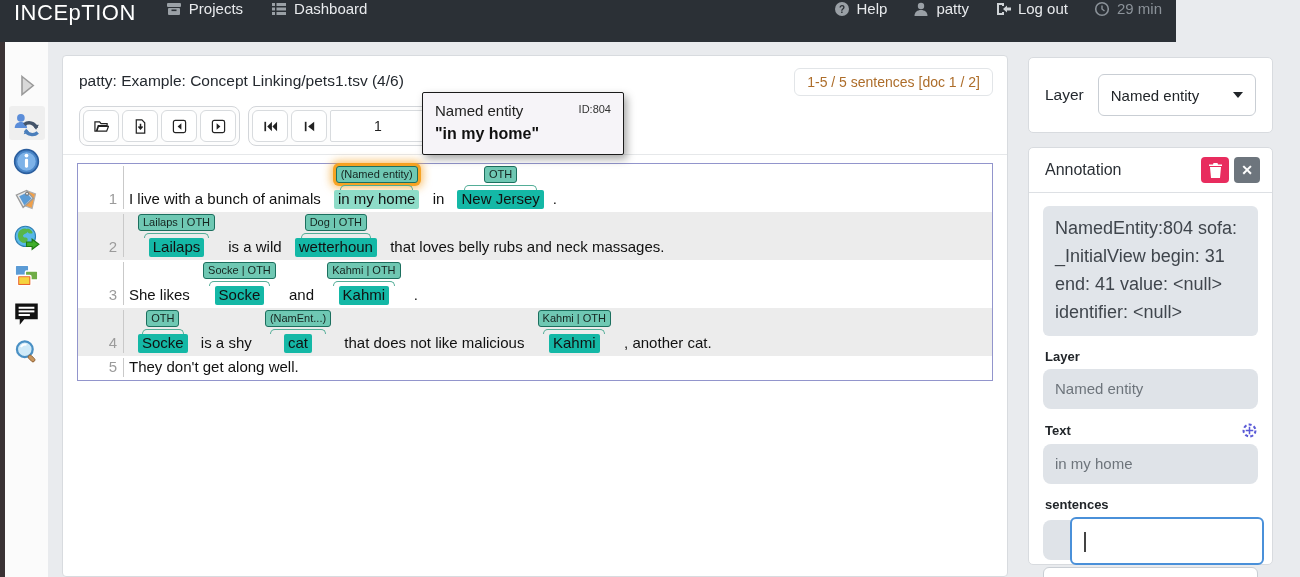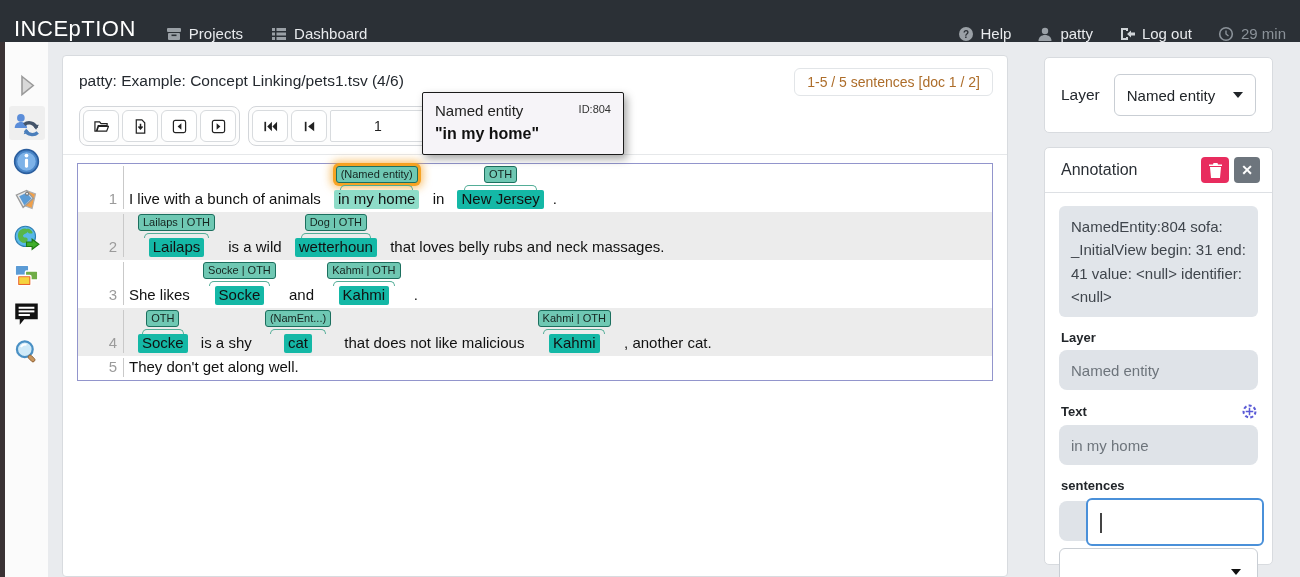--- a/index.html
+++ b/index.html
@@ -1,19 +1,19 @@
 <!DOCTYPE html>
 <html><head>
 <meta charset="utf-8">
 <style>
   * { margin:0; padding:0; box-sizing:border-box; }
   html,body { width:1300px; height:577px; font-family:"Liberation Sans", sans-serif; background:#e9ebee; overflow:hidden; position:relative; }
 
   
-  .topbar { position:absolute; left:0; top:0; width:1300px; height:42px; background:#2b3036; display:flex; align-items:flex-end; color:#e8eaed; z-index:50; }
+  .topbar { position:absolute; left:0; top:0; width:1176px; height:42px; background:#2b3036; display:flex; align-items:flex-start; color:#e8eaed; z-index:50; }
   .brand { font-size:22px; color:#ffffff; padding:0 16px 0 14px; letter-spacing:.5px; }
   .nav-item { display:flex; align-items:center; gap:7px; font-size:15px; margin:0 14px; cursor:pointer; }
   .topbar-right { margin-left:auto; display:flex; align-items:center; gap:26px; padding-right:14px; }
   .topbar-right .nav-item { margin:0; }
   .muted { color:#8b9299; }
   .ticon { width:16px; height:16px; display:inline-block; }
 
   
   .left-rail { position:absolute; left:0; top:42px; width:48px; height:535px; background:#fbfbfb; border-left:5px solid #3a3234; }
   .rail-btn { width:36px; height:34px; margin:4px auto 4px; display:flex; align-items:center; justify-content:center; border-radius:3px; cursor:pointer; }
@@ -50,34 +50,34 @@
 
   
   .tooltip { position:absolute; left:422px; top:92px; width:202px; background:#f6f4f8; border:1px solid #1a1a1a; border-radius:2px; box-shadow:3px 4px 8px rgba(0,0,0,.35); padding:9px 12px 11px 12px; z-index:60; }
   .tt-row1 { display:flex; align-items:flex-start; }
   .tt-layer { font-size:15px; color:#222; }
   .tt-id { margin-left:auto; font-family:Liberation Sans, sans-serif; font-size:11px; color:#333; padding-top:1px; }
   .tt-text { font-size:16px; font-weight:bold; color:#111; margin-top:6px; }
 
   
   .right-col { position:absolute; left:1028px; top:57px; width:245px; }
-  .panel { background:#ffffff; border:1px solid #d8dbdf; border-radius:5px;margin-left:16px; }
+  .panel { background:#ffffff; border:1px solid #d8dbdf; border-radius:5px; }
   .layer-panel { height:76px; display:flex; align-items:center; padding:0 16px; gap:14px; }
   .layer-label { font-size:15.5px; color:#24292f; }
   .layer-select { flex:1; height:42px; border:1px solid #c9ced4; border-radius:6px; display:flex; align-items:center; padding:0 12px; font-size:15px; color:#212529; cursor:pointer; background:#fff; }
   .caret-down { width:0; height:0; border-left:5px solid transparent; border-right:5px solid transparent; border-top:6px solid #212529; margin-left:auto; }
 
   .ann-panel { margin-top:14px; height:418px; }
   .ann-header { display:flex; align-items:center; padding:9px 12px 9px 16px; border-bottom:1px solid #dde0e4; }
   .ann-title { font-size:16px; color:#2b3036; }
   .hdr-btns { margin-left:auto; display:flex; gap:5px; }
   .btn-trash { width:28px; height:26px; background:#e82c5e; border:none; border-radius:4px; display:flex; align-items:center; justify-content:center; cursor:pointer; }
   .btn-close { width:26px; height:26px; background:#6d757d; border:none; border-radius:4px; color:#fff; font-size:14px; font-weight:bold; display:flex; align-items:center; justify-content:center; cursor:pointer; }
   .ann-body { padding:13px 14px; }
-  .info-box { background:#e1e5ea; border-radius:6px; padding:9px 12px; font-size:15px; line-height:1.55; color:#3f454c; }
+  .info-box { background:#e1e5ea; border-radius:6px; padding:9px 12px; font-size:18px; line-height:1.55; color:#3f454c; }
   .fld-label { font-size:13px; font-weight:bold; color:#212529; margin:13px 0 5px 2px; display:flex; align-items:center; }
   .fld-disabled { background:#dfe3e8; border-radius:8px; height:40px; display:flex; align-items:center; padding:0 12px; font-size:15px; color:#6d747b; }
   .crosshair { margin-left:auto; width:17px; height:17px; }
   .id-field-wrap { position:relative; height:50px; }
   .id-field-base { position:absolute; left:0; top:3px; width:100%; height:40px; background:#dfe3e8; border-radius:8px; }
   .id-input { position:absolute; left:27px; top:0; right:-6px; height:48px; background:#ffffff; border:2px solid #4a90d9; border-radius:6px; padding:0 10px; }
   .caret-bar { display:block; width:1.5px; height:20px; background:#444; margin-top:13px; margin-left:2px; }
   .value-select { height:48px; background:#ffffff; border:1px solid #c9ced4; border-radius:6px; display:flex; align-items:center; padding:0 16px; cursor:pointer; }
   .value-select .caret-down { border-top-color:#111; }
 </style>

